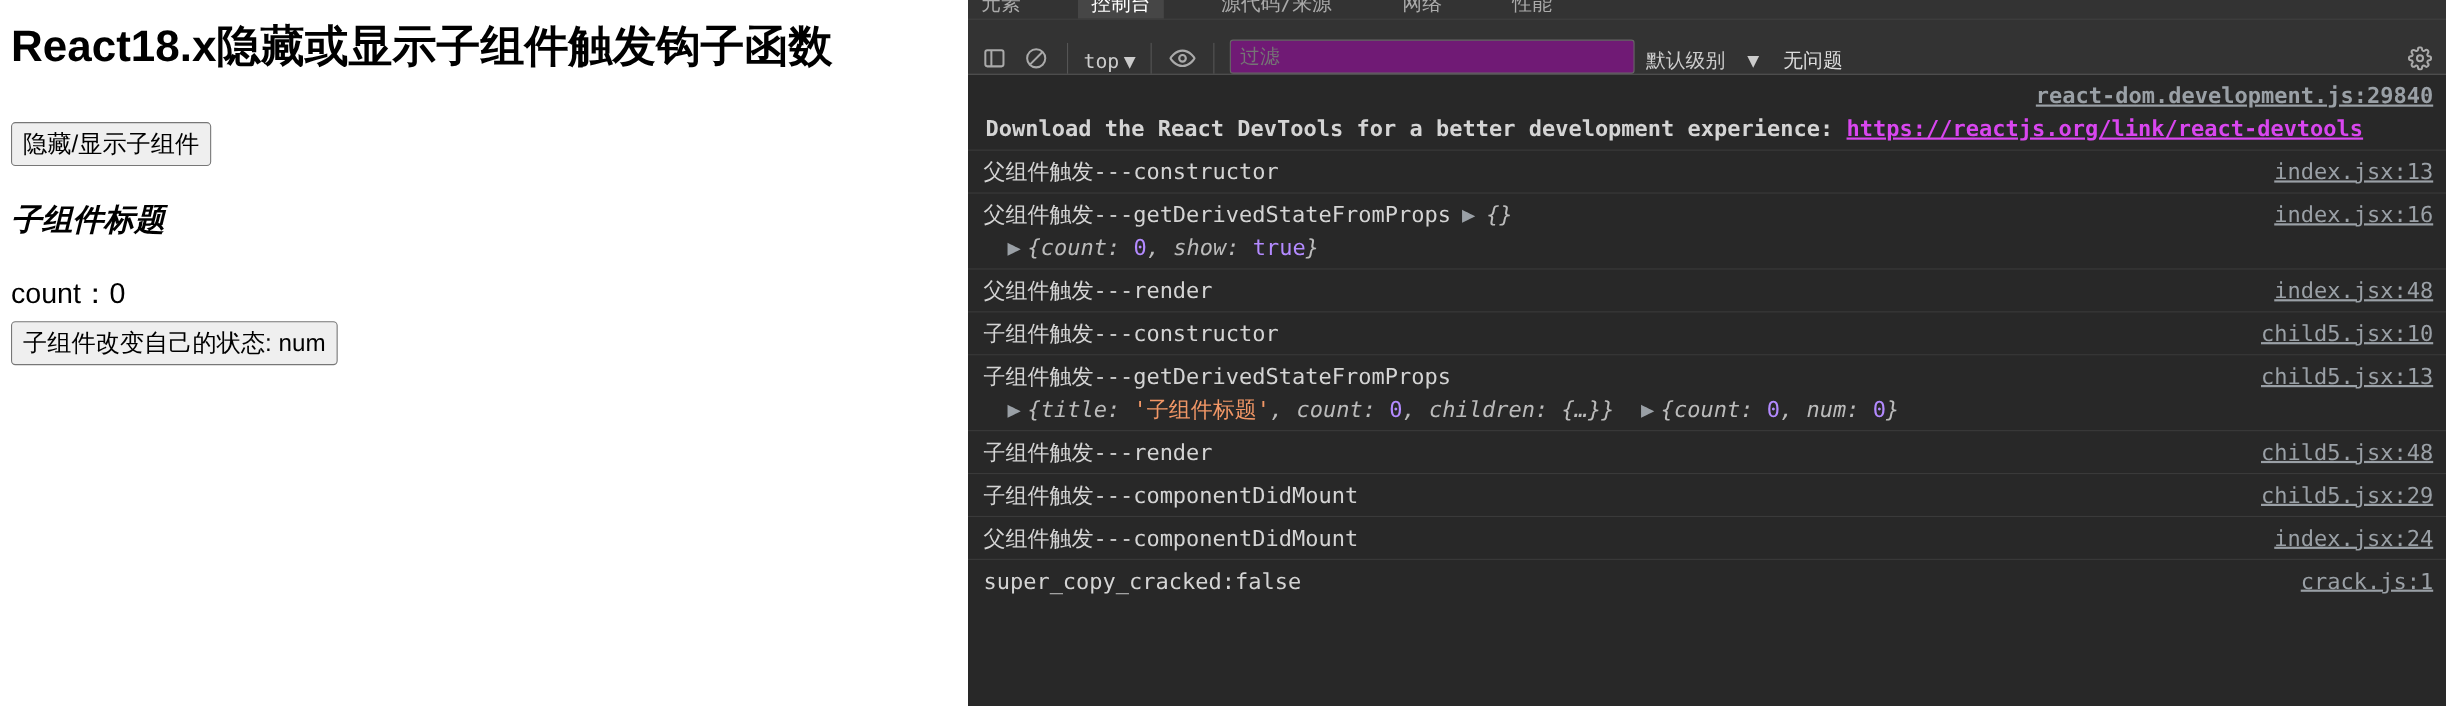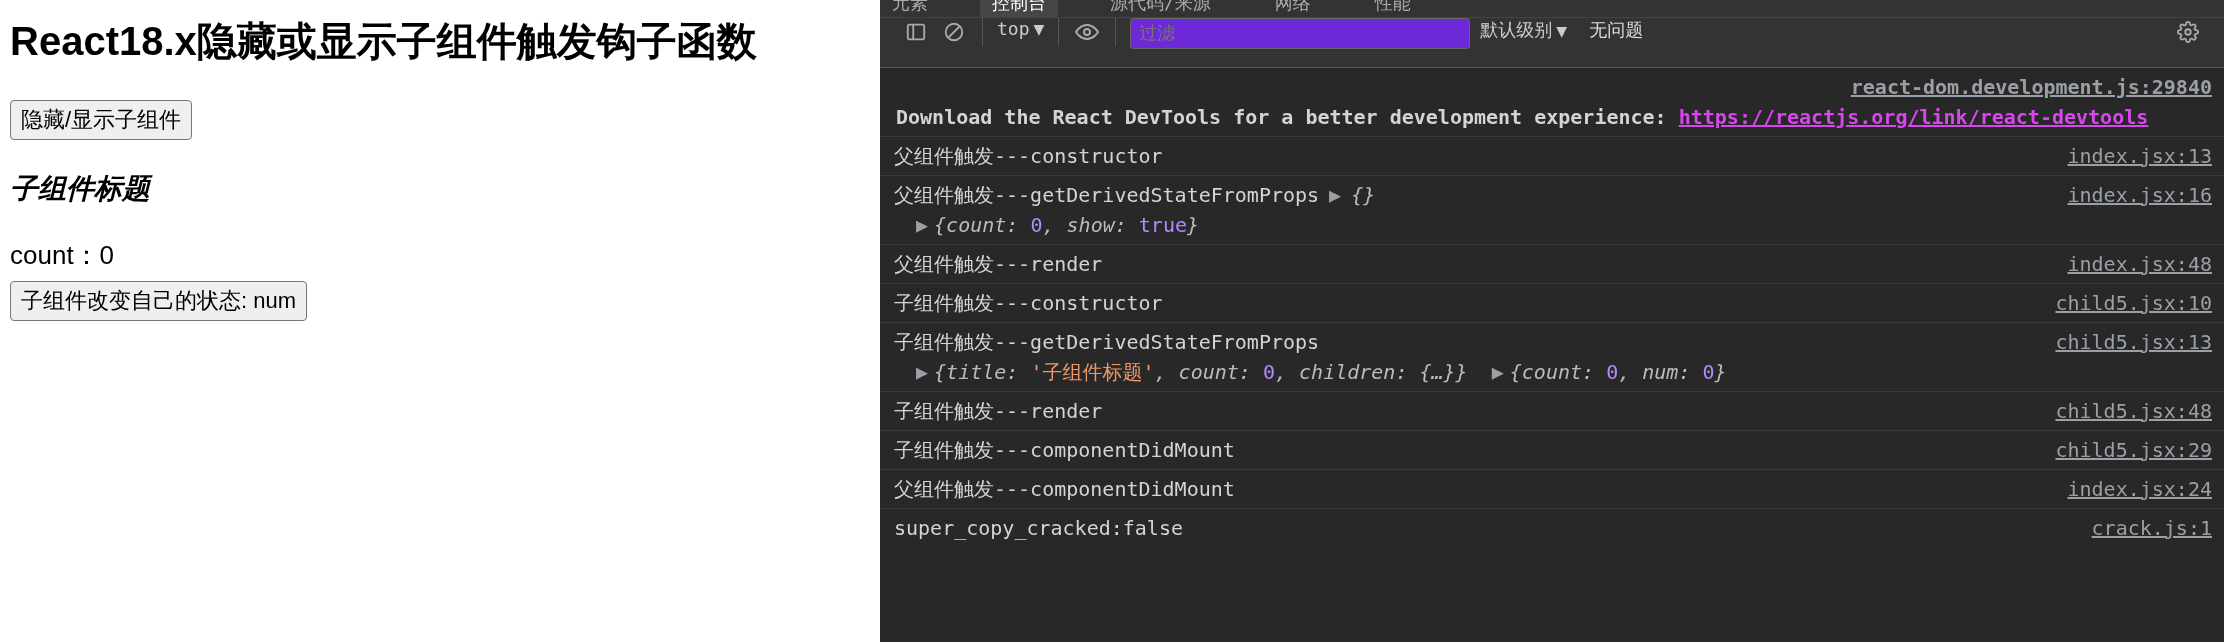--- a/index.html
+++ b/index.html
@@ -6,21 +6,21 @@
   html, body { width: 2224px; height: 642px; font-family: Arial, "Helvetica Neue", sans-serif; }
   body { display: flex; }
 
   
   .page {
     width: 880px;
     background: #fff;
     padding: 14px 10px;
     color: #000;
   }
-  .page h1 { font-size: 40px; font-weight: 700; margin-bottom: 27px; }
+  .page h1 { font-size: 40px; font-weight: 700; margin-bottom: 38px; }
   .page h2 { font-size: 28px; font-weight: 700; margin: 26px 0 30px; font-style: italic; }
   .page button {
     background: #efefef;
     border: 1px solid #777;
     border-radius: 4px;
     padding: 4px 10px;
     font-size: 22px;
     cursor: pointer;
     margin: 4px 0;
   }
@@ -51,41 +51,41 @@
   }
   .dt-tabs .tab { padding: 0 12px 2px; }
   .dt-tabs .tab.active { background: #464646; color: #fff; }
 
   
   .dt-toolbar {
     height: 50px;
     background: #333;
     border-bottom: 1px solid #555;
     display: flex;
-    align-items: flex-start;
+    align-items: flex-end;
     gap: 10px;
-    padding: 0 22px;
+    padding: 0 10px;
   }
   .dt-toolbar .icon {
     width: 28px; height: 28px;
     display: flex; align-items: center; justify-content: center;
     color: #aaa; cursor: pointer;
   }
   .dt-toolbar .sep { width: 1px; height: 28px; background: #555; margin: 0 4px; }
   .dt-toolbar .ctx { color: #ccc; cursor: pointer; display: flex; align-items: center; gap: 4px; }
   .dt-toolbar input.filter {
-    background: #6d28d9;
+    background: #701a75;
     border: 1px solid #666;
     border-radius: 3px;
     color: #ccc;
     padding: 4px 8px;
     font-size: 18px;
-    width: 340px;
-  }
-  .dt-toolbar .levels { color: #ccc; cursor: pointer; display: flex; align-items: center; gap: 4px; }
+    width: 368px;
+  }
+  .dt-toolbar .levels { color: #ccc; cursor: pointer; display: flex; align-items: center; gap: 20px; }
   .dt-toolbar .no-issues { color: #ddd; margin-left: 12px; }
   .dt-toolbar .spacer { flex: 1; }
 
   
   .console { flex: 1; overflow: auto; }
   .msg {
     border-top: 1px solid #3a3a3a;
     padding: 4px 12px 4px 14px;
     display: flex;
     font-size: 20px;

